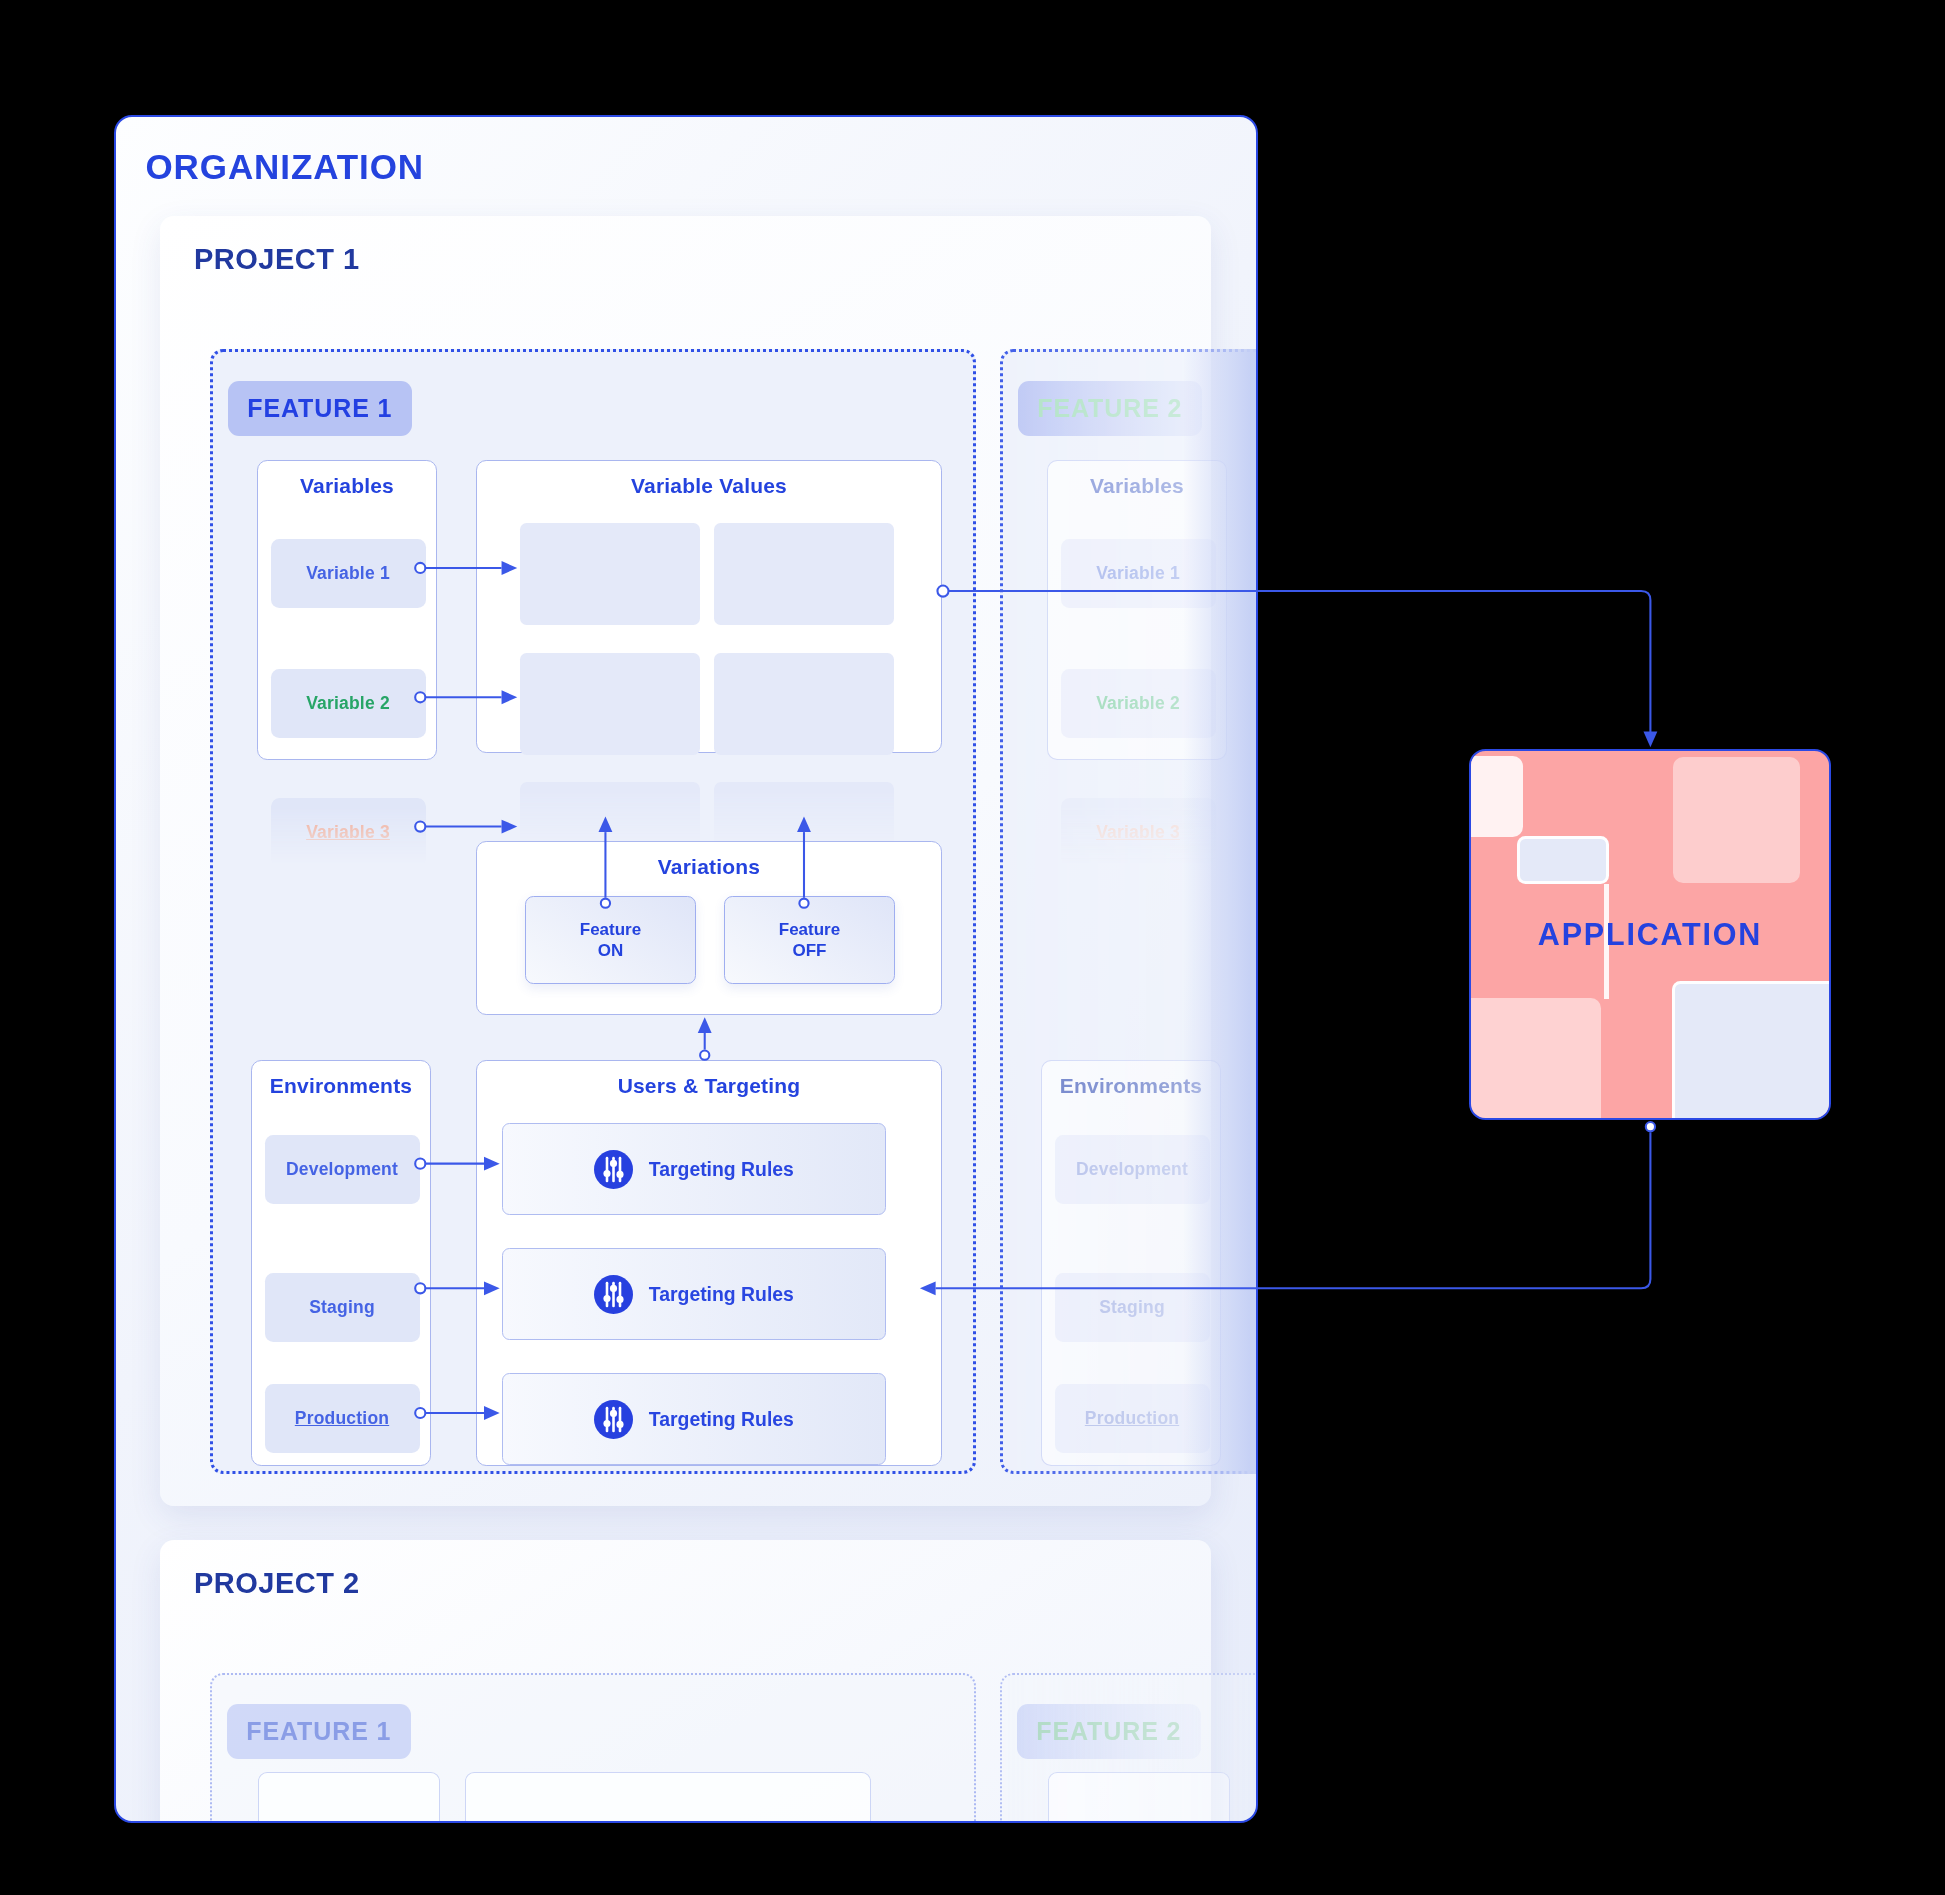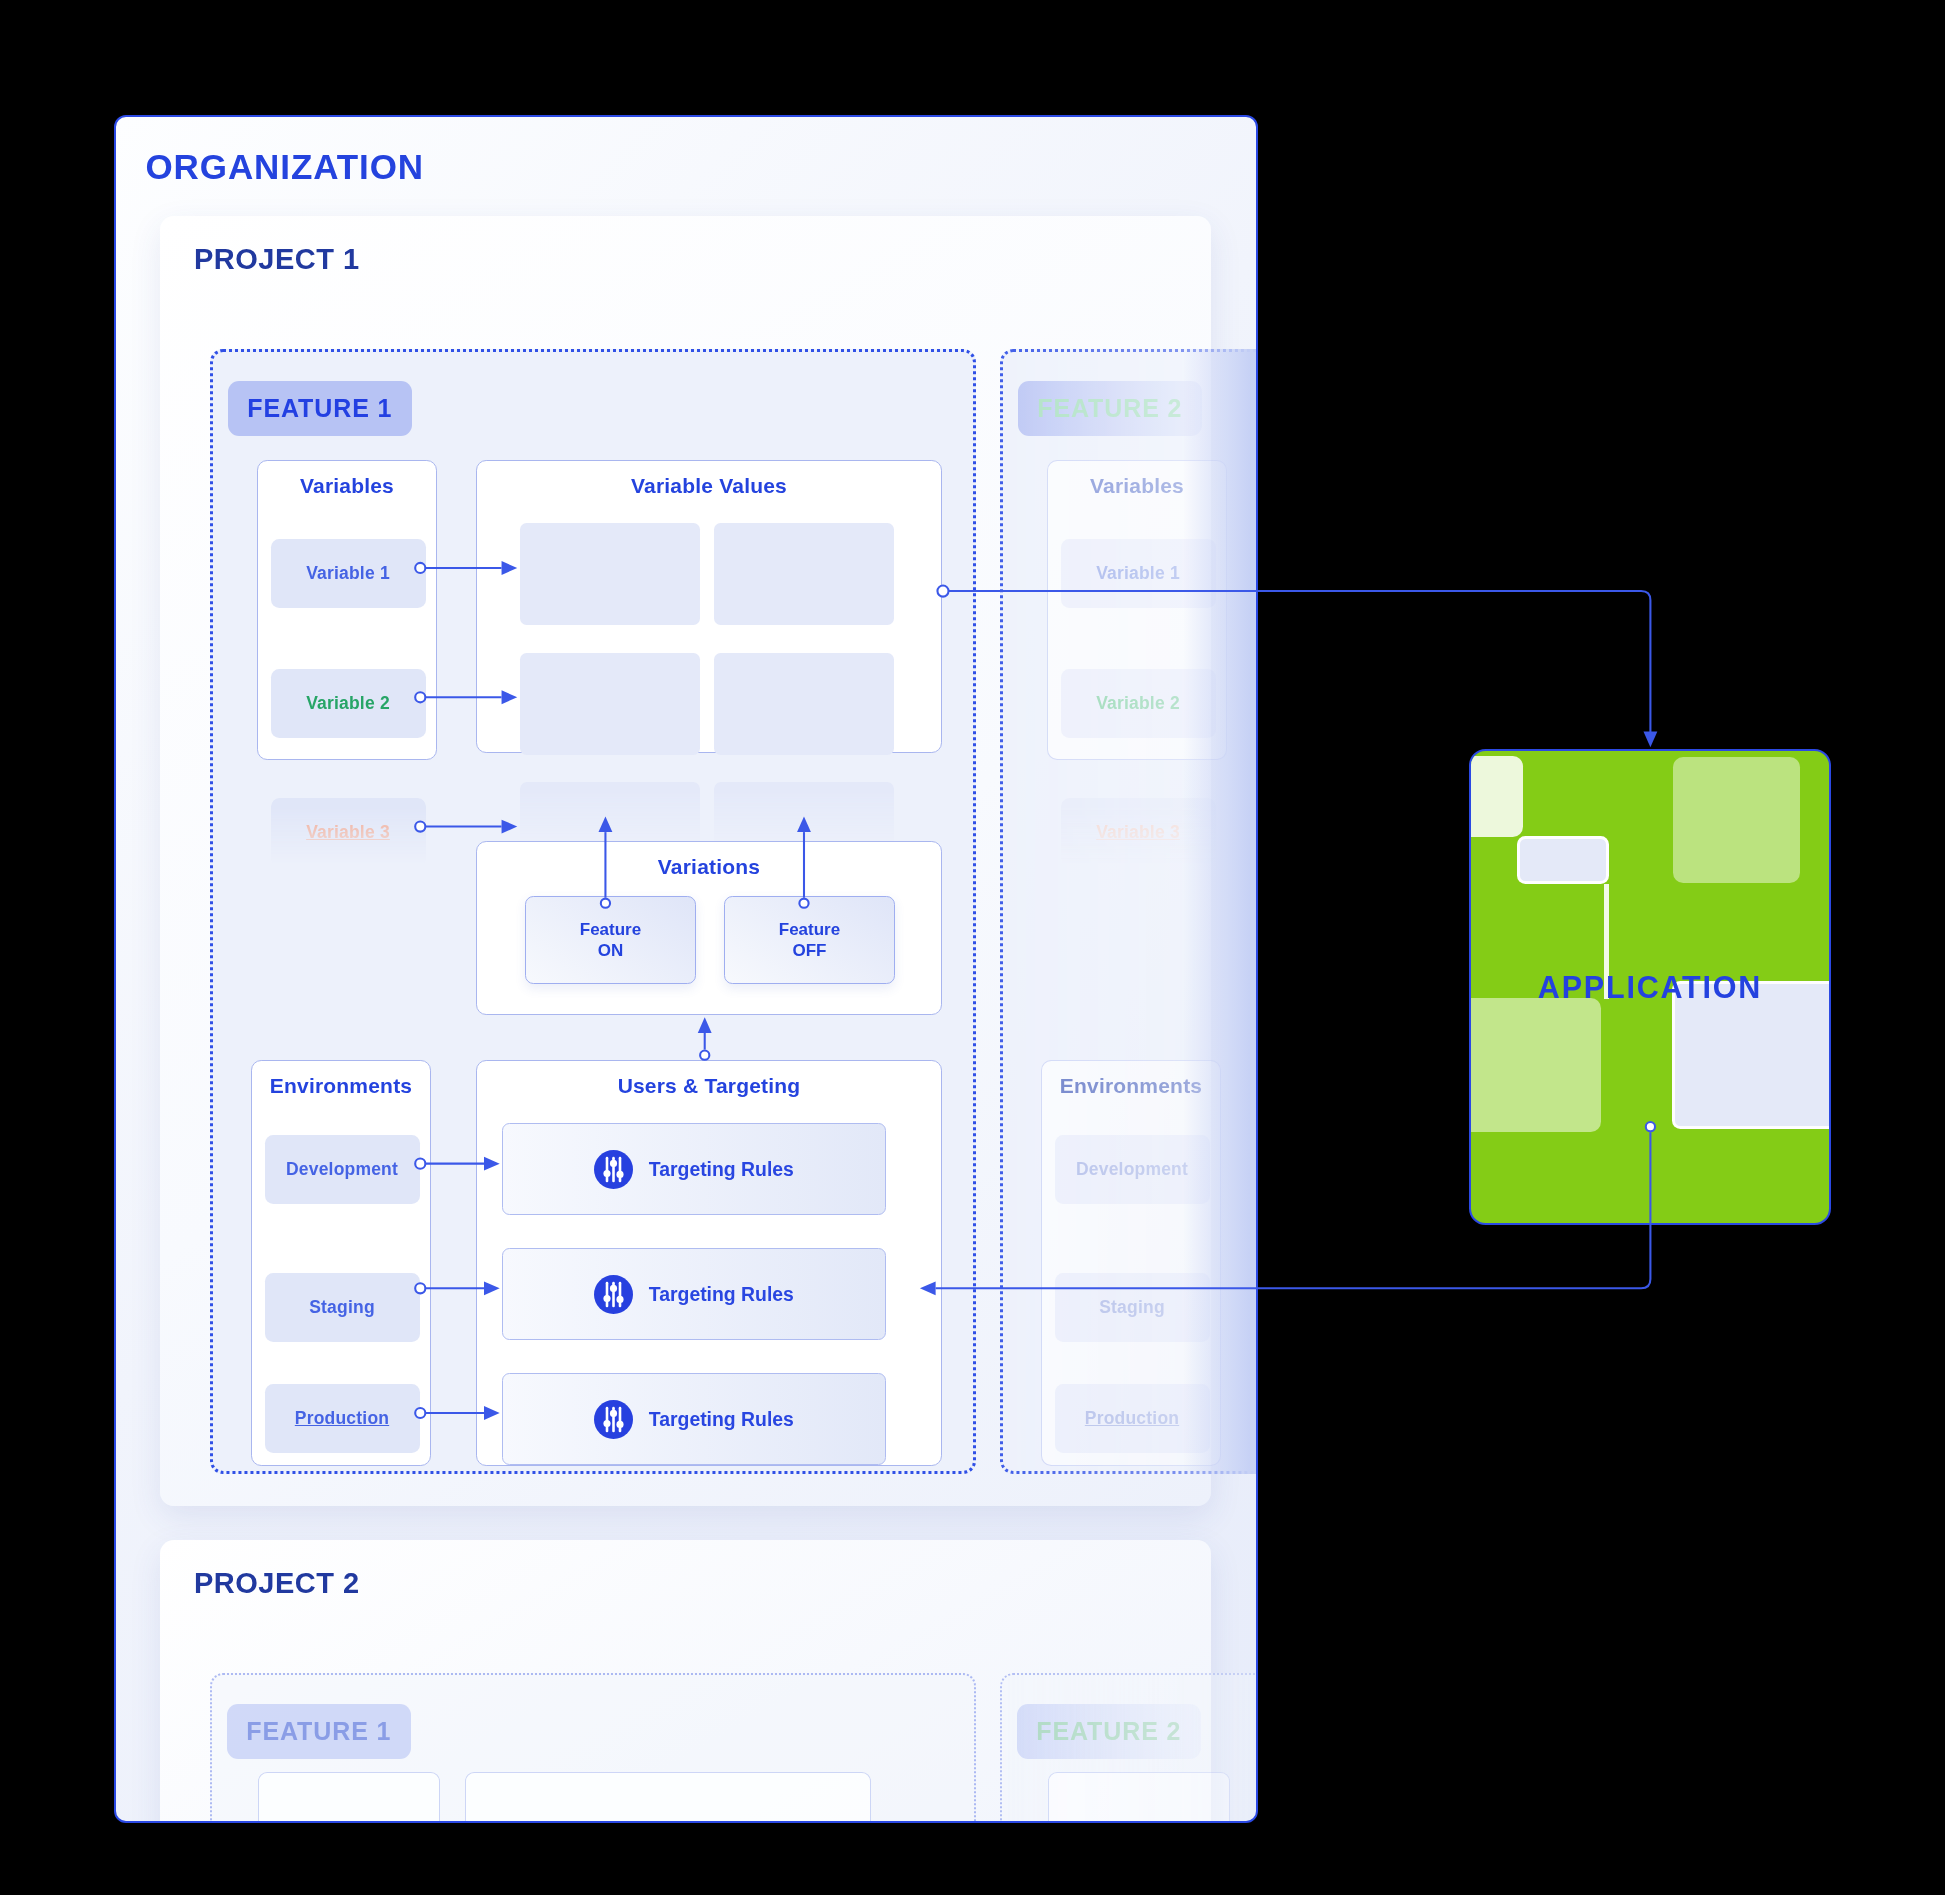--- a/index.html
+++ b/index.html
@@ -3,21 +3,21 @@
 <meta charset="utf-8">
 <style>
   html,body{margin:0;padding:0;background:#000;}
   .stage{
     position:relative;width:1946px;height:1896px;overflow:hidden;background:#000;
     font-family:"Liberation Sans","DejaVu Sans",sans-serif;
   }
   
   .org{
     position:absolute;left:114px;top:115px;width:1144px;height:1708px;
-    border:2.8px solid #2B49E4;border-radius:12px;
+    border:2.8px solid #2B49E4;border-radius:18px;
     background:linear-gradient(135deg,#FDFEFF 0%,#F1F4FC 45%,#E7ECFA 100%);
     overflow:hidden;box-sizing:border-box;
   }
   .org-title{
     position:absolute;left:29.5px;top:29.5px;margin:0;
     font-size:35px;font-weight:bold;letter-spacing:0.9px;color:#2443DE;
   }
   .card{
     position:absolute;border-radius:14px;
     background:linear-gradient(150deg,#FFFFFF 0%,#F8FAFE 55%,#EDF1FB 100%);
@@ -124,22 +124,22 @@
   }
   .p2-chip-green{color:rgba(160,214,180,.85);background:linear-gradient(90deg,rgba(199,209,246,.8),rgba(199,209,246,.2));}
   .partial-box{
     position:absolute;top:97px;height:60px;
     background:rgba(253,254,255,.9);border:1.4px solid rgba(203,212,246,.95);border-bottom:none;
     border-radius:9.2px 9.2px 0 0;box-sizing:border-box;
   }
   .pb-a{left:46px;width:182px;} .pb-b{left:253px;width:406px;} .pb-c{left:46px;width:182px;}
   
   .app{
-    position:absolute;left:1469px;top:749px;width:362px;height:476px;
-    border:2.8px solid #2B49E4;border-radius:16.6px;background:#84cc16;
+    position:absolute;left:1469px;top:749px;width:362px;height:371px;
+    border:2.8px solid #2B49E4;border-radius:16.6px;background:#fca5a5;
     overflow:hidden;box-sizing:border-box;
   }
   .app-title{
     position:absolute;left:0;right:0;top:0;bottom:0;margin:0;
     display:flex;align-items:center;justify-content:center;
     font-size:30.5px;font-weight:bold;letter-spacing:1.8px;color:#2442DF;z-index:3;
   }
   .deco{position:absolute;box-sizing:border-box;z-index:1;}
   .deco-1{left:-16.6px;top:4.6px;width:69px;height:81px;background:rgba(255,255,255,.85);border-radius:10.2px;}
   .deco-2{left:46px;top:85px;width:92px;height:48px;background:#E4E9F8;border:3.2px solid rgba(255,255,255,.95);border-radius:8.3px;}

